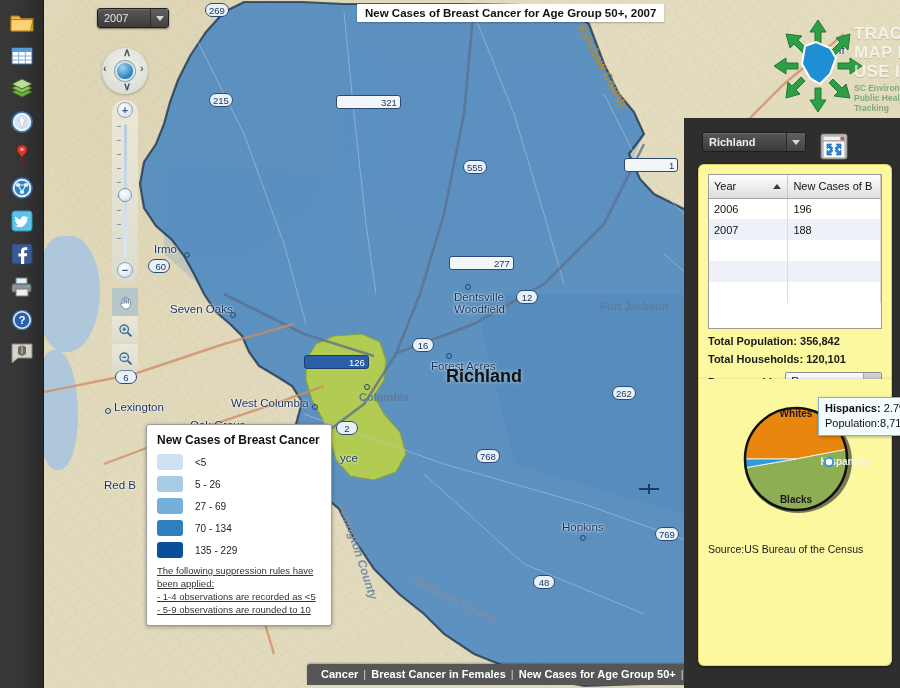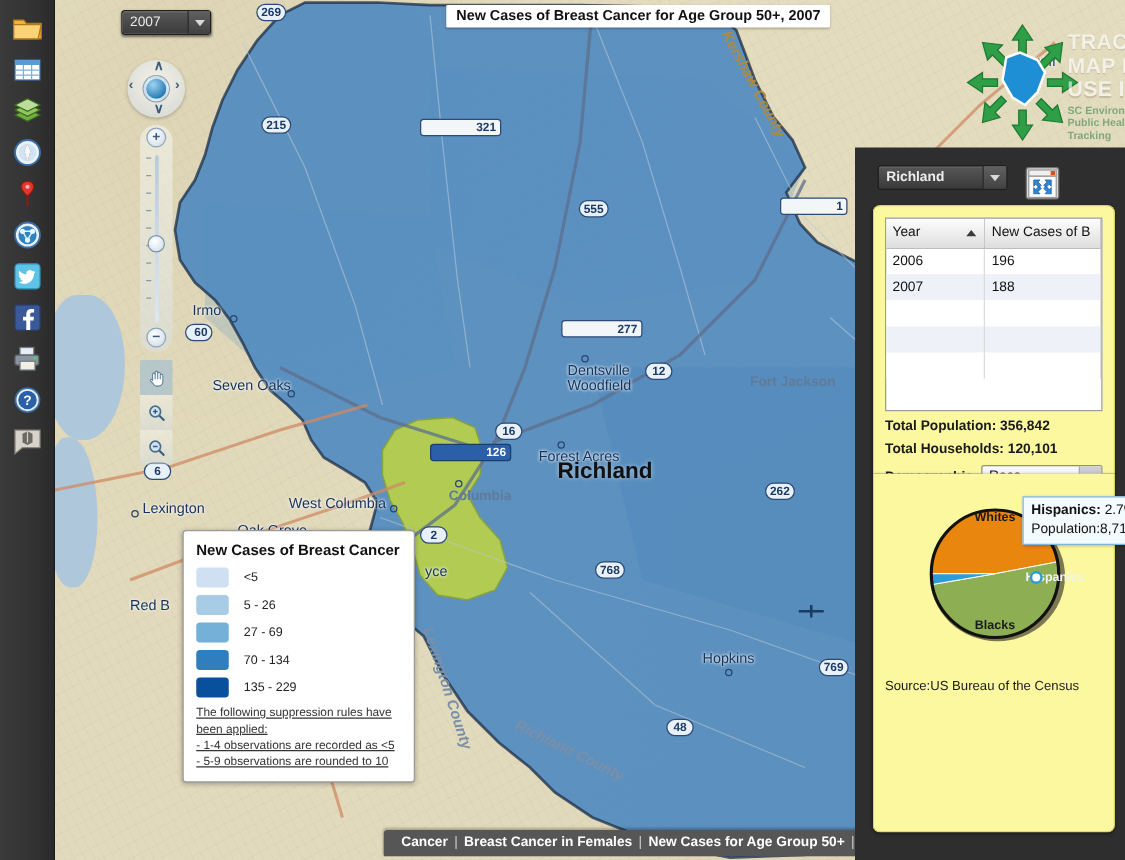--- a/index.html
+++ b/index.html
@@ -74,21 +74,21 @@
   }
   .citydot {
     position:absolute; width:6px; height:6px; border-radius:50%;
     border:1.4px solid #25456e; background:transparent;
   }
   .shield {
     position:absolute;
     min-width:22px; height:14px; line-height:13px;
     border:1px solid #2b4a78; border-radius:7px;
     background:#e9f1f8; color:#1b3a66;
-    font-size:9.5px; text-align:center; font-weight:bold;
+    font-size:9.5px; text-align:center; font-weight:normal;
     padding:0 3px;
   }
   .shield.sq { border-radius:3px; background:#f3f6f9;padding-left:44px; }
 
   
   #year-select {
     position:absolute; left:53px; top:8px; z-index:30;
     width:72px; height:20px;
     display:flex; align-items:stretch;
     background:linear-gradient(#585858,#3b3b3b);
@@ -490,28 +490,28 @@
       </div>
     <div id="map-shields">
         <div class="shield" style="left: 161px; top: 3px;">269</div>
         <div class="shield" style="left: 165px; top: 93px;">215</div>
         <div class="shield sq" style="left: 292px; top: 95px;">321</div>
         <div class="shield" style="left: 419px; top: 160px;">555</div>
         <div class="shield sq" style="left: 580px; top: 158px;">1</div>
         <div class="shield sq" style="left: 405px; top: 256px;">277</div>
         <div class="shield" style="left: 472px; top: 290px;">12</div>
         <div class="shield" style="left: 104px; top: 259px; text-align: right;">60</div>
-        <div class="shield" style="left: 352px; top: 338px;">16</div>
+        <div class="shield" style="left: 368px; top: 338px;">16</div>
         <div class="shield" style="left: 71px; top: 370px;">6</div>
         <div class="shield" style="left: 568px; top: 386px;">262</div>
         <div class="shield" style="left: 292px; top: 421px;">2</div>
         <div class="shield" style="left: 432px; top: 449px;">768</div>
         <div class="shield" style="left: 611px; top: 527px;">769</div>
         <div class="shield" style="left: 489px; top: 575px;">48</div>
-        <div class="shield sq" style="left: 260px; top: 355px; background: rgb(43, 95, 168); color: rgb(255, 255, 255); border-color: rgb(27, 62, 110); margin-left: 40px;">126</div>
+        <div class="shield sq" style="left: 260px; top: 355px; background: rgb(43, 95, 168); color: rgb(255, 255, 255); border-color: rgb(27, 62, 110);">126</div>
       </div>
 
     <div id="year-select">
       <div class="yv">2007</div>
       <div class="ya">
           <div class="caret-d"></div>
         </div>
     </div>
 
     <div id="map-title">New Cases of Breast Cancer for Age Group 50+, 2007</div>

